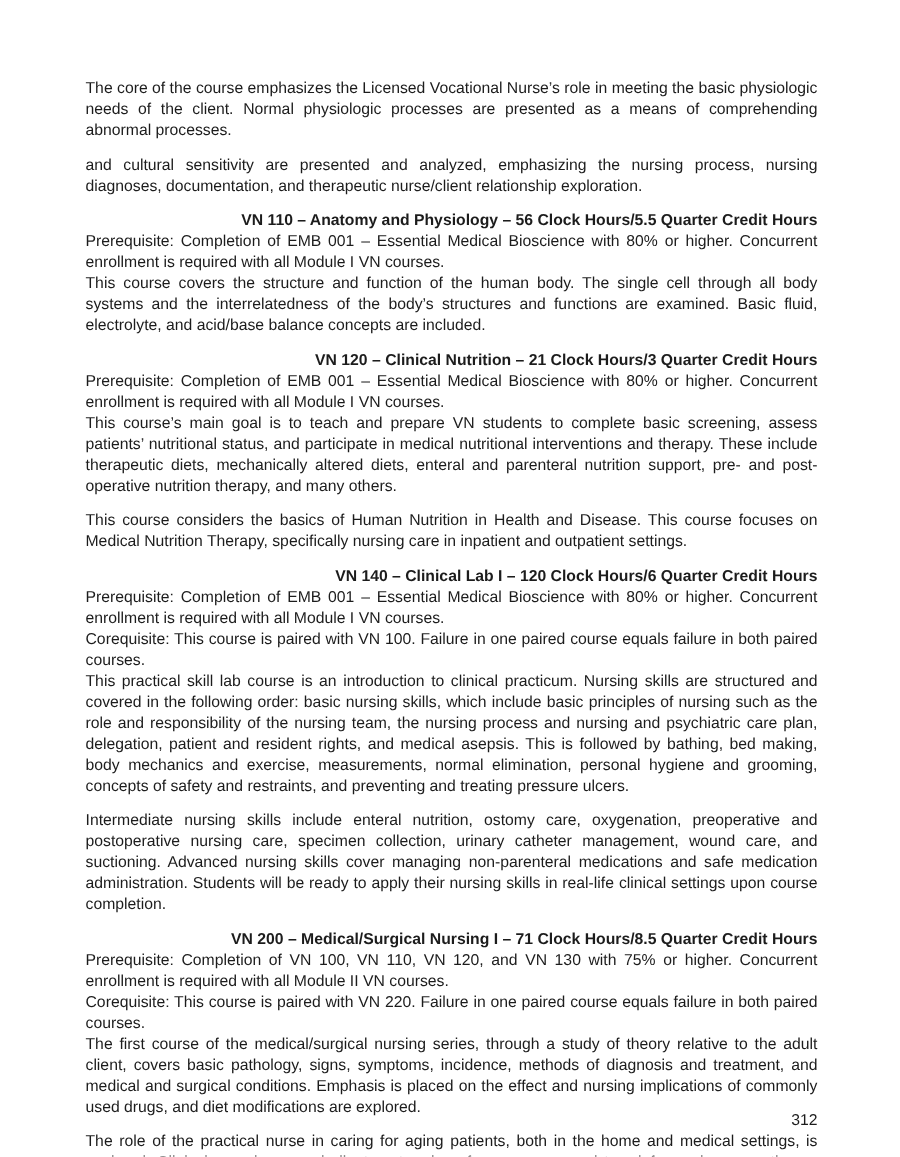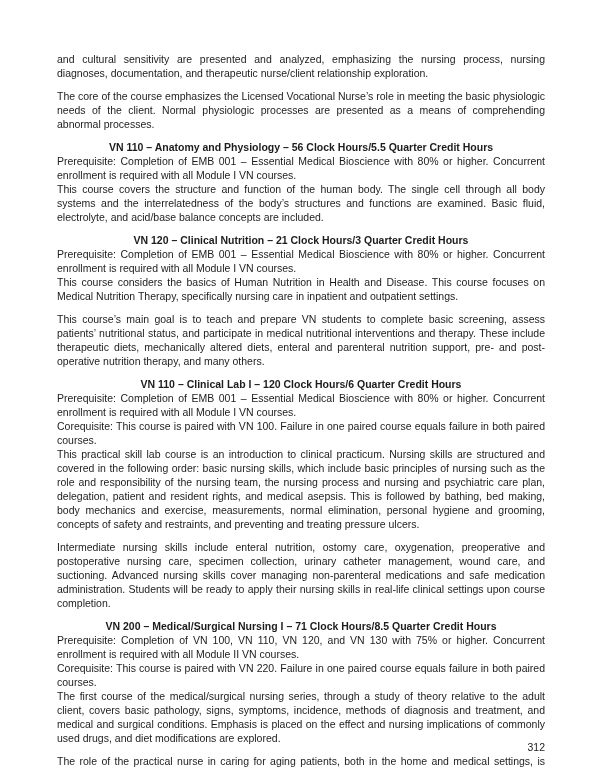--- a/index.html
+++ b/index.html
@@ -11,55 +11,55 @@
   }
   .page-content {
     position: absolute; top: 52px; left: 57px; width: 488px;
   }
   .para {
     font-size: 10.5px; line-height: 14px; text-align: justify;
     margin: 0 0 9px 0;
   }
   .course-heading {
     font-size: 10.5px; line-height: 14px; font-weight: bold;
-    text-align: center; margin: 0;
+    text-align: right; margin: 0;
   }
   .requisite {
     font-size: 10.5px; line-height: 14px; 
     text-align: justify; margin: 0;
   }
   .course-body { margin: 0 0 9px 0; }
   .page-footer {
     position: absolute; top: 740px; right: 55px;
     font-size: 10.5px; line-height: 14px; color: #1c1c1c;
   }
 </style>
 </head>
 <body>
 
 <div class="page-content">
 
+  <p class="para">The core of the course emphasizes the Licensed Vocational Nurse’s role in meeting the basic physiologic needs of the client. Normal physiologic processes are presented as a means of comprehending abnormal processes.</p>
   <p class="para">and cultural sensitivity are presented and analyzed, emphasizing the nursing process, nursing diagnoses, documentation, and therapeutic nurse/client relationship exploration.</p>
-  <p class="para">The core of the course emphasizes the Licensed Vocational Nurse’s role in meeting the basic physiologic needs of the client. Normal physiologic processes are presented as a means of comprehending abnormal processes.</p>
 
   <section>
     <p class="course-heading">VN 110 – Anatomy and Physiology – 56 Clock Hours/5.5 Quarter Credit Hours</p>
     <p class="requisite">Prerequisite: Completion of EMB 001 – Essential Medical Bioscience with 80% or higher. Concurrent enrollment is required with all Module I VN courses.</p>
     <p class="para course-body">This course covers the structure and function of the human body. The single cell through all body systems and the interrelatedness of the body’s structures and functions are examined. Basic fluid, electrolyte, and acid/base balance concepts are included.</p>
   </section>
 
   <section>
     <p class="course-heading">VN 120 – Clinical Nutrition – 21 Clock Hours/3 Quarter Credit Hours</p>
     <p class="requisite">Prerequisite: Completion of EMB 001 – Essential Medical Bioscience with 80% or higher. Concurrent enrollment is required with all Module I VN courses.</p>
+    <p class="para course-body">This course’s main goal is to teach and prepare VN students to complete basic screening, assess patients’ nutritional status, and participate in medical nutritional interventions and therapy. These include therapeutic diets, mechanically altered diets, enteral and parenteral nutrition support, pre- and post-operative nutrition therapy, and many others.</p>
     <p class="para course-body">This course considers the basics of Human Nutrition in Health and Disease. This course focuses on Medical Nutrition Therapy, specifically nursing care in inpatient and outpatient settings.</p>
-    <p class="para course-body">This course’s main goal is to teach and prepare VN students to complete basic screening, assess patients’ nutritional status, and participate in medical nutritional interventions and therapy. These include therapeutic diets, mechanically altered diets, enteral and parenteral nutrition support, pre- and post-operative nutrition therapy, and many others.</p>
   </section>
 
   <section>
-    <p class="course-heading">VN 110 – Clinical Lab I – 120 Clock Hours/6 Quarter Credit Hours</p>
+    <p class="course-heading">VN 140 – Clinical Lab I – 120 Clock Hours/6 Quarter Credit Hours</p>
     <p class="requisite">Prerequisite: Completion of EMB 001 – Essential Medical Bioscience with 80% or higher. Concurrent enrollment is required with all Module I VN courses.</p>
     <p class="requisite">Corequisite: This course is paired with VN 100. Failure in one paired course equals failure in both paired courses.</p>
     <p class="para course-body">This practical skill lab course is an introduction to clinical practicum. Nursing skills are structured and covered in the following order: basic nursing skills, which include basic principles of nursing such as the role and responsibility of the nursing team, the nursing process and nursing and psychiatric care plan, delegation, patient and resident rights, and medical asepsis. This is followed by bathing, bed making, body mechanics and exercise, measurements, normal elimination, personal hygiene and grooming, concepts of safety and restraints, and preventing and treating pressure ulcers.</p>
     <p class="para course-body">Intermediate nursing skills include enteral nutrition, ostomy care, oxygenation, preoperative and postoperative nursing care, specimen collection, urinary catheter management, wound care, and suctioning. Advanced nursing skills cover managing non-parenteral medications and safe medication administration. Students will be ready to apply their nursing skills in real-life clinical settings upon course completion.</p>
   </section>
 
   <section>
     <p class="course-heading">VN 200 – Medical/Surgical Nursing I – 71 Clock Hours/8.5 Quarter Credit Hours</p>
     <p class="requisite">Prerequisite: Completion of VN 100, VN 110, VN 120, and VN 130 with 75% or higher. Concurrent enrollment is required with all Module II VN courses.</p>
     <p class="requisite">Corequisite: This course is paired with VN 220. Failure in one paired course equals failure in both paired courses.</p>

